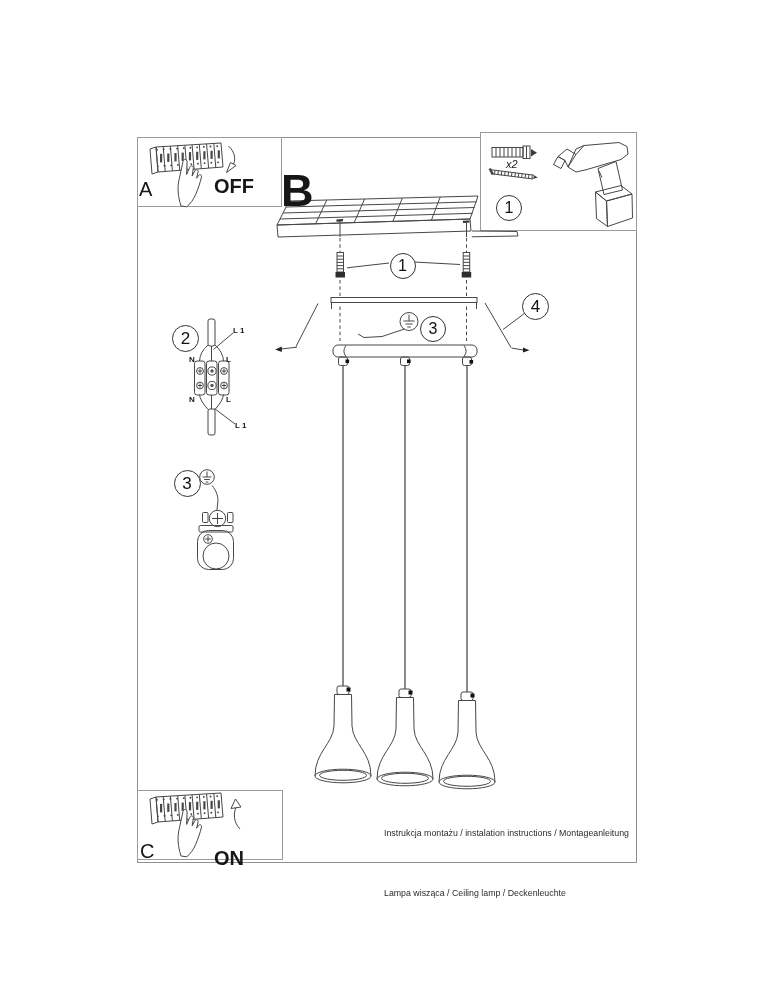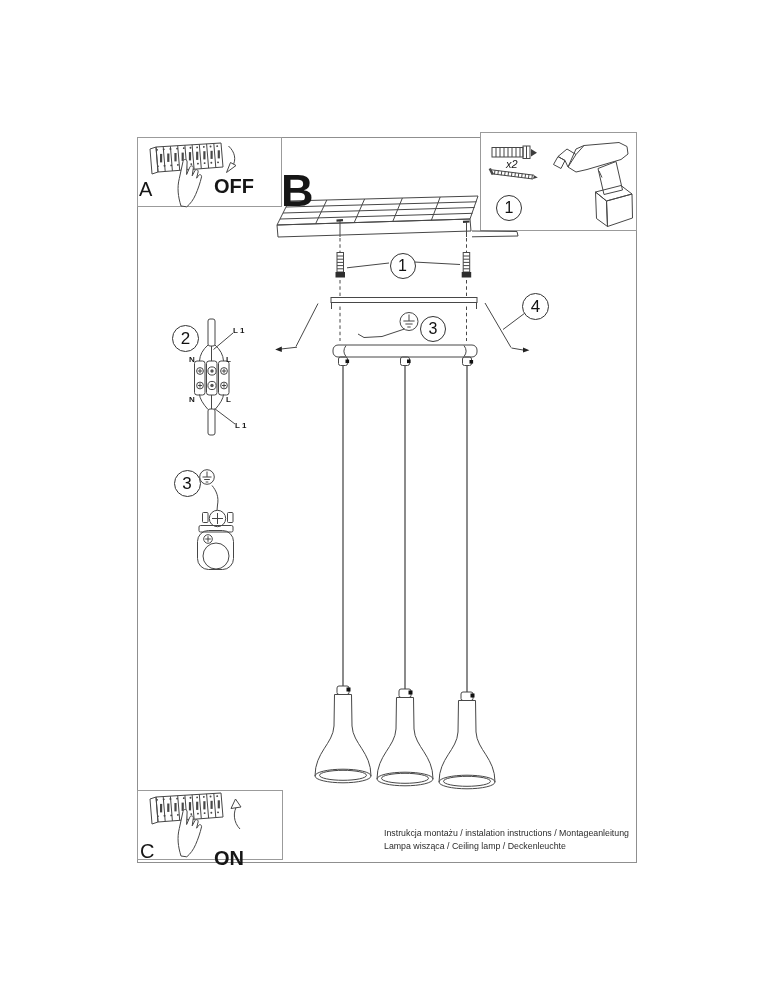--- a/index.html
+++ b/index.html
@@ -294,15 +294,15 @@
   <div class="circ" style="left:522px;top:292.5px;width:25px;height:25px;font-size:17px;">4</div>
 
   <span class="lbl" style="left:233px;top:327px;font-size:8px;font-weight:600;">L 1</span>
   <span class="lbl" style="left:189px;top:356px;font-size:8px;font-weight:700;">N</span>
   <span class="lbl" style="left:226px;top:356px;font-size:8px;font-weight:700;">L</span>
   <span class="lbl" style="left:189px;top:396px;font-size:8px;font-weight:700;">N</span>
   <span class="lbl" style="left:226px;top:396px;font-size:8px;font-weight:700;">L</span>
   <span class="lbl" style="left:235px;top:421.5px;font-size:8px;font-weight:600;">L 1</span>
 
   <span class="foot" style="left:384px;top:829px;font-size:8.8px;">Instrukcja montażu / instalation instructions / Montageanleitung</span>
-  <span class="foot" style="left:384px;top:842px;font-size:8.8px;">Lampa wisząca / Ceiling lamp / Deckenleuchte</span>
+  <span class="foot" style="left:384px;top:889px;font-size:8.8px;">Lampa wisząca / Ceiling lamp / Deckenleuchte</span>
 
 </div>
 
 </body></html>

